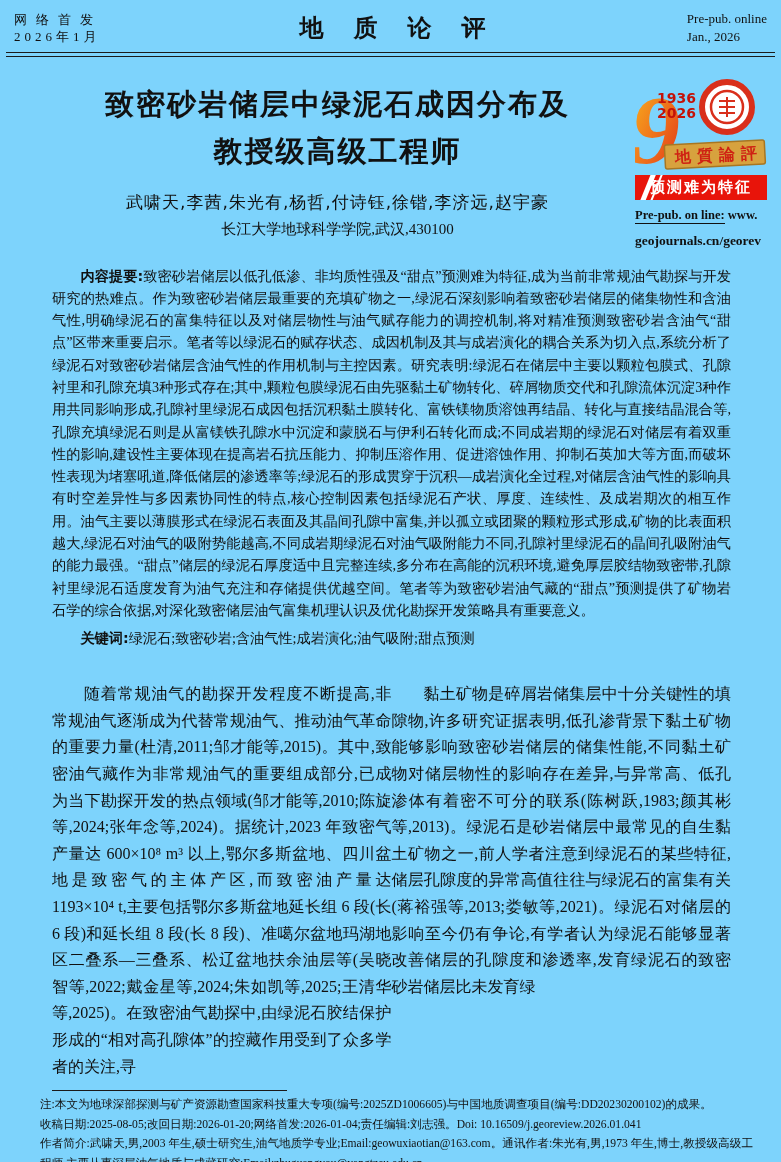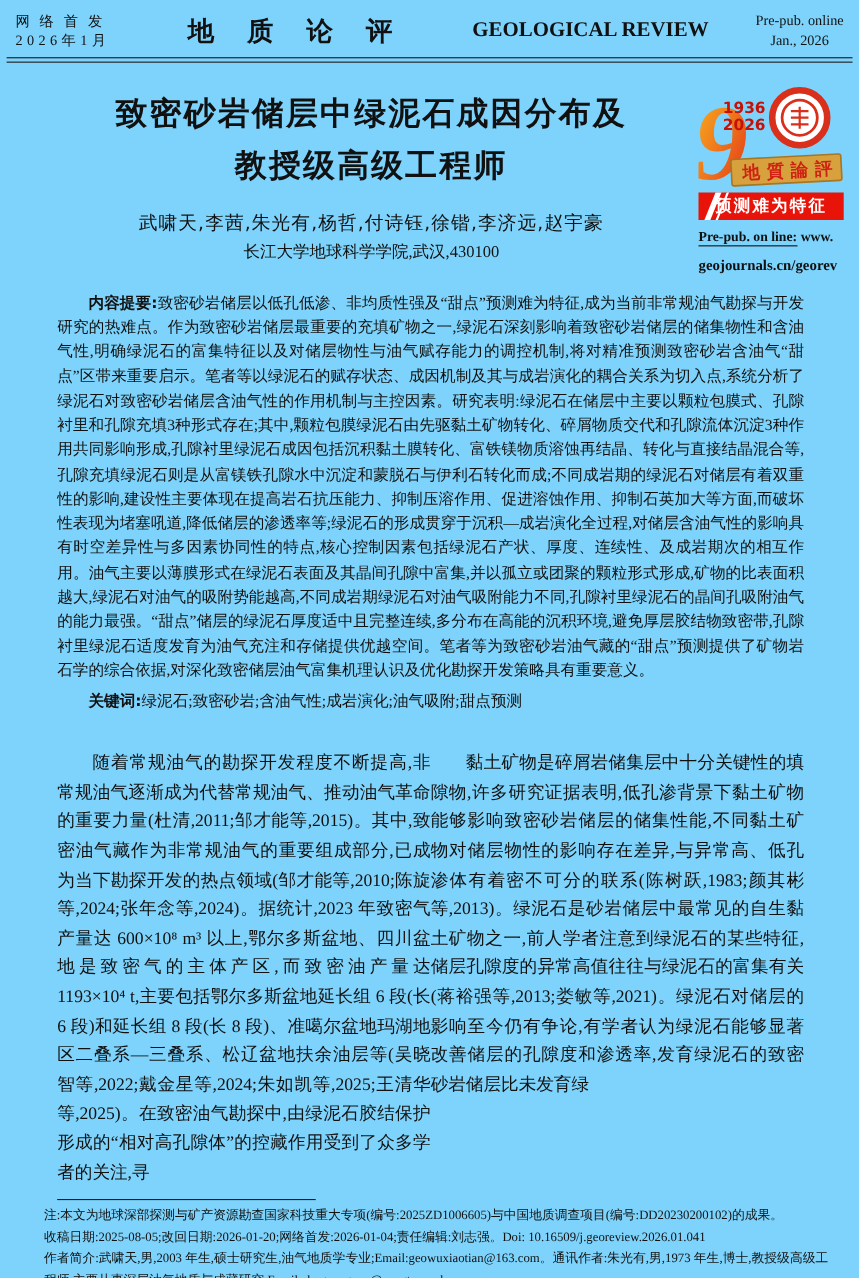--- a/index.html
+++ b/index.html
@@ -16,21 +16,21 @@
   
   .masthead{
     display:flex;align-items:center;justify-content:space-between;
     padding:10px 14px 4px 14px;
   }
   .mh-left{font-size:13px;line-height:17px;}
   .mh-left .cnrow{letter-spacing:9px;white-space:nowrap;}
   .mh-left .cnrow2{letter-spacing:4px;white-space:nowrap;}
   .mh-cn{font-size:24px;font-weight:bold;letter-spacing:30px;white-space:nowrap;padding-left:26px;}
   .mh-en{font-size:19px;font-weight:bold;font-family:"Liberation Serif",serif;white-space:nowrap;}
-  .mh-right{font-size:13px;line-height:18px;text-align:center;}
+  .mh-right{font-size:13px;line-height:18px;text-align:left;}
   .double-rule{border-top:1.5px solid #1a1a1a;border-bottom:1.5px solid #1a1a1a;height:2.5px;margin:2px 6px 0 6px;}
 
   
   .title-zone{display:flex;padding:20px 10px 0 40px;}
   .title-left{flex:1;text-align:center;padding-top:4px;}
   .art-title{font-size:29px;font-weight:bold;line-height:47px;letter-spacing:2px;margin:0;}
   .authors{margin-top:16px;font-size:17px;letter-spacing:1px;font-family:"DejaVu Sans","Liberation Sans",sans-serif;font-weight:500;}
   .affil{margin-top:6px;font-size:15px;}
 
   
@@ -73,21 +73,20 @@
 <body>
 
 <div class="page">
 
   <div class="masthead">
     <div class="mh-left">
       <div class="cnrow">网络首发</div>
       <div class="cnrow2">2026年1月</div>
     </div>
     <div class="mh-cn">地质论评</div>
-    <div class="mh-en">GEOLOGICAL REVIEW</div>
     <div class="mh-right">
       <div>Pre-pub. online</div>
       <div>Jan., 2026</div>
     </div>
   </div>
   <div class="double-rule"></div>
 
   <div class="title-zone">
     <div class="title-left">
       <h1 class="art-title">

